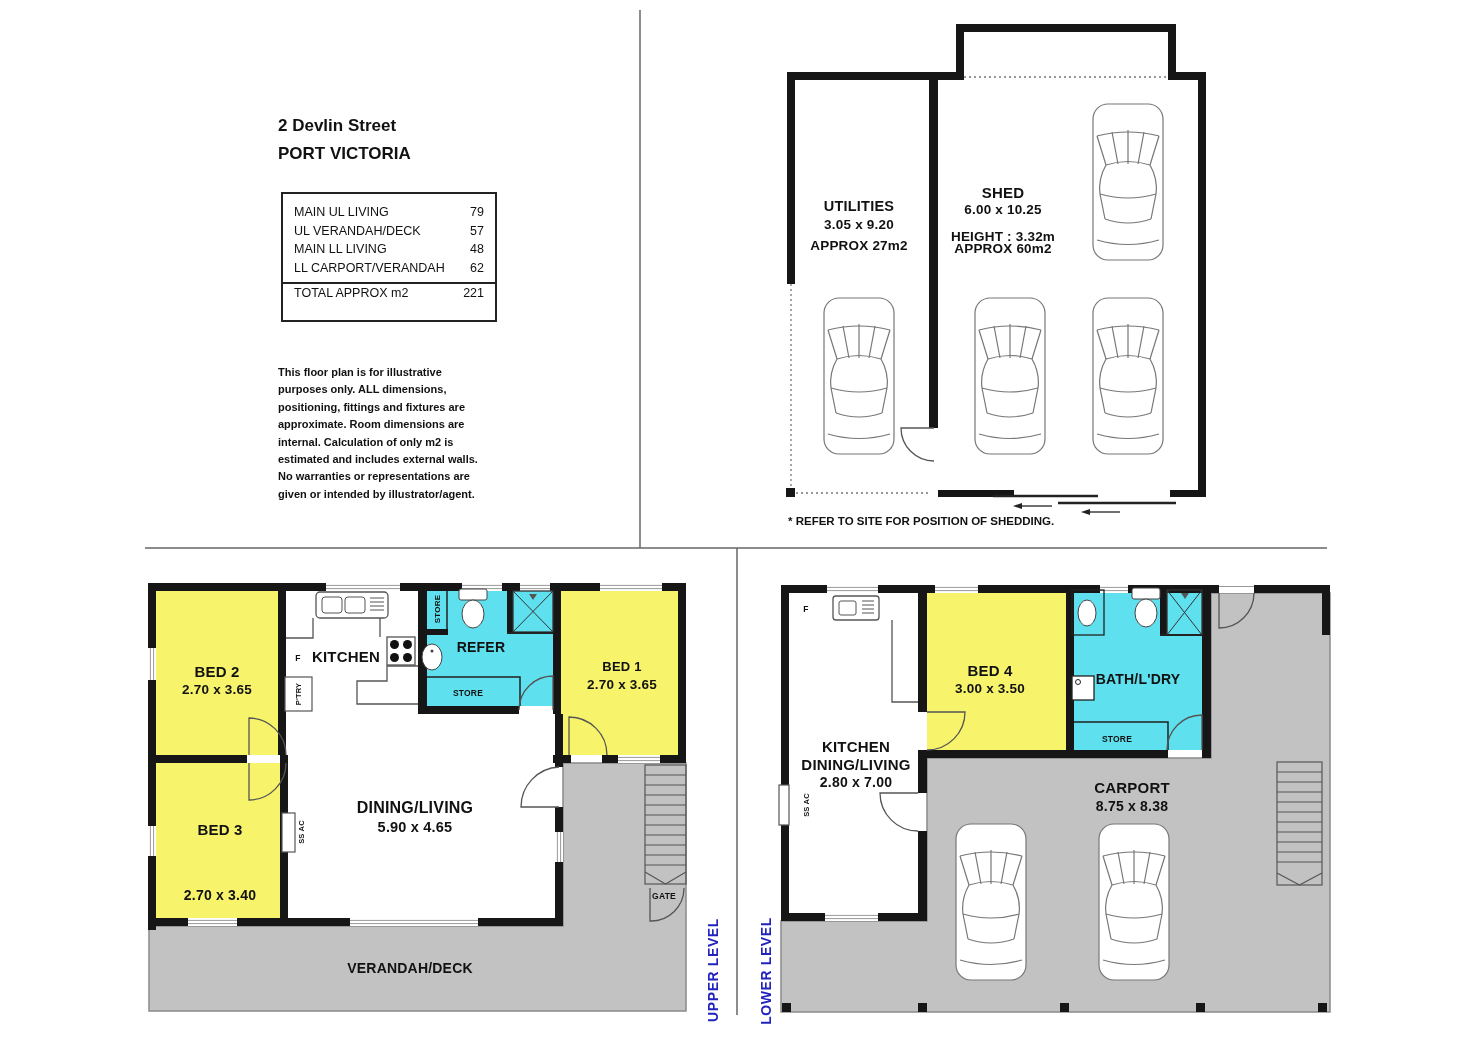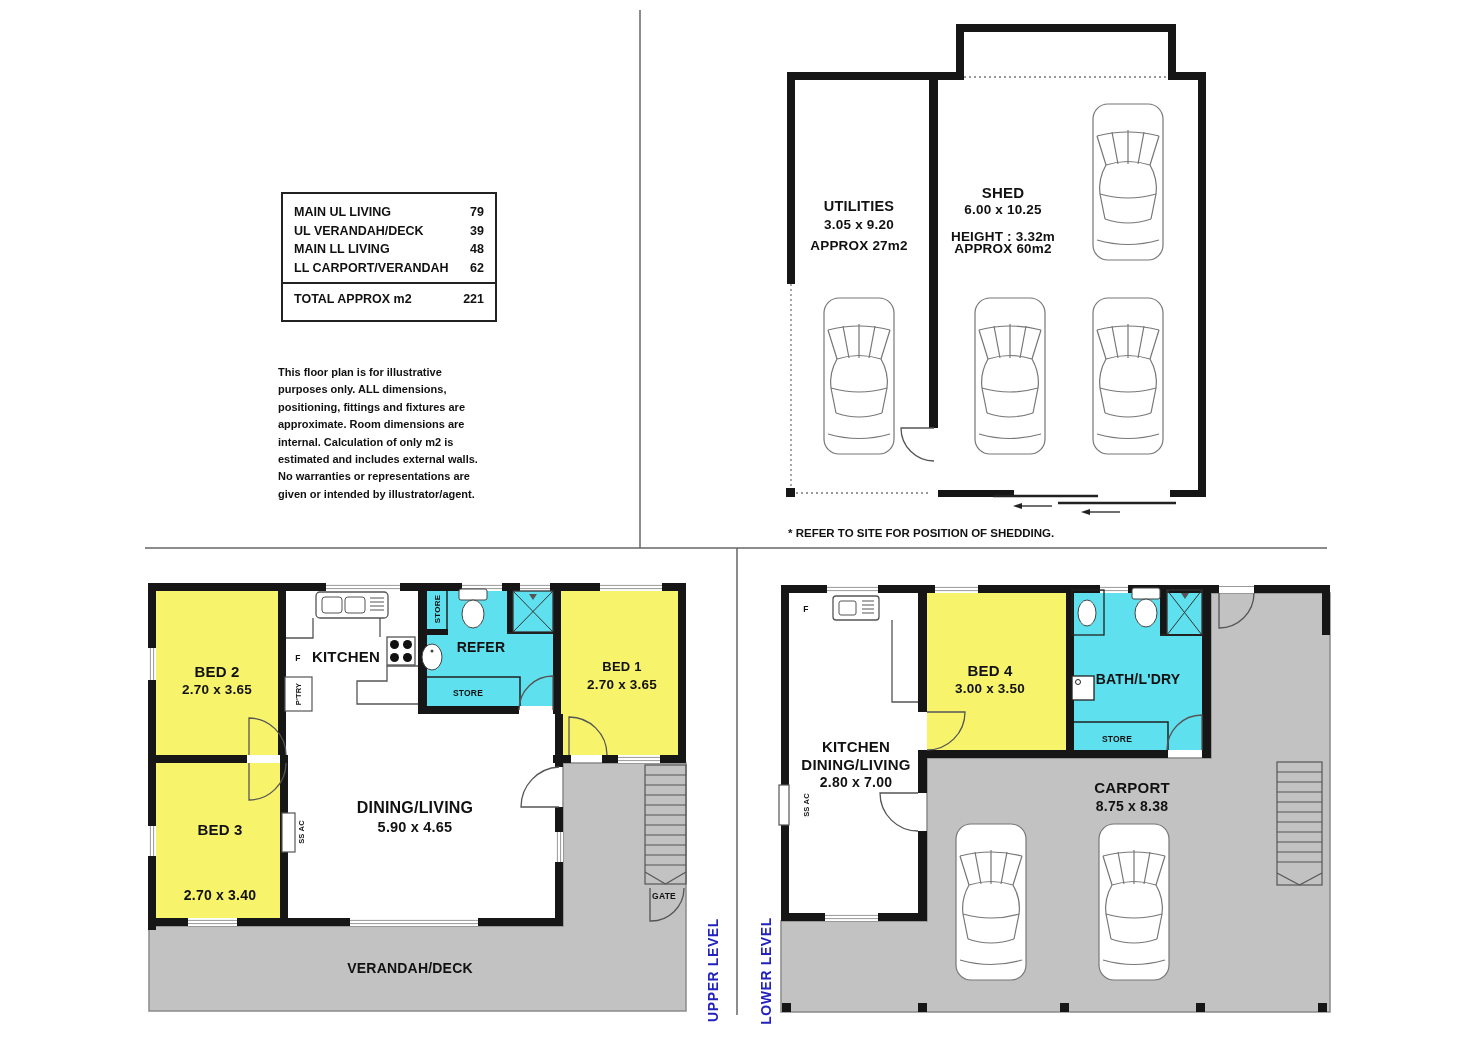--- a/index.html
+++ b/index.html
@@ -3,27 +3,27 @@
 <meta charset="utf-8">
 <style>
   html,body{margin:0;padding:0;background:#fff;}
   #canvas{position:relative;width:1472px;height:1041px;background:#fff;overflow:hidden;
           font-family:"Liberation Sans",sans-serif;color:#111;}
   svg{position:absolute;left:0;top:0;}
   .lbl{position:absolute;transform:translate(-50%,-50%);font-weight:bold;white-space:nowrap;
        letter-spacing:.2px;color:#111;text-align:center;}
   .lbl.rot{transform:translate(-50%,-50%) rotate(-90deg);}
   .lbl.blue{color:var(--blue,#2222BE);letter-spacing:.6px;}
-  .note{position:absolute;transform:translate(0,-50%);font-weight:bold;white-space:nowrap;color:#111;margin-top:12px;}
+  .note{position:absolute;transform:translate(0,-50%);font-weight:bold;white-space:nowrap;color:#111;}
   .addr{position:absolute;left:278px;top:112px;font-weight:bold;font-size:17px;line-height:28px;}
   .areas{position:absolute;left:281px;top:192px;width:216px;height:130px;border:2px solid #222;
          box-sizing:border-box;padding:9px 11px 0;}
-  .arow{display:flex;justify-content:space-between;font-size:12.5px;font-weight:bold;line-height:18.6px;}
+  .arow{display:flex;justify-content:space-between;font-size:12.5px;font-weight:normal;line-height:18.6px;}
   .asep{border-top:2px solid #222;margin:5px -11px 0;}
-  .atotal{margin-top:6px;}
+  .atotal{}
   .disc{position:absolute;left:278px;top:340px;font-size:11px;font-weight:bold;line-height:17.4px;margin-top:24px;}
 </style>
 </head>
 <body>
 
 <div id="canvas">
 
 <svg width="1472" height="1041" viewBox="0 0 1472 1041">
   <defs>
     <g id="car" fill="#fff" stroke="#777" stroke-width="1.2">
@@ -257,29 +257,33 @@
 
     <g fill="none" stroke="#555" stroke-width="1.3">
       <path d="M 927 712 L 965 712 A 38 38 0 0 1 927 750"></path>
       <path d="M 918 793 L 880 793 A 38 38 0 0 0 918 831"></path>
       <path d="M 1202 750 L 1202 715 A 35 35 0 0 0 1167 750"></path>
       <path d="M 1219 593 L 1219 628 A 35 35 0 0 0 1254 593"></path>
     </g>
   </g>
 </svg>
 
+<div class="addr">
+  <div>2 Devlin Street</div>
+  <div>PORT VICTORIA</div>
+</div>
 
 <div class="areas">
   <div class="arow">
     <span>MAIN UL LIVING</span>
     <span>79</span>
   </div>
   <div class="arow">
     <span>UL VERANDAH/DECK</span>
-    <span>39</span>
+    <span>57</span>
   </div>
   <div class="arow">
     <span>MAIN LL LIVING</span>
     <span>48</span>
   </div>
   <div class="arow">
     <span>LL CARPORT/VERANDAH</span>
     <span>62</span>
   </div>
   <div class="asep"></div>

